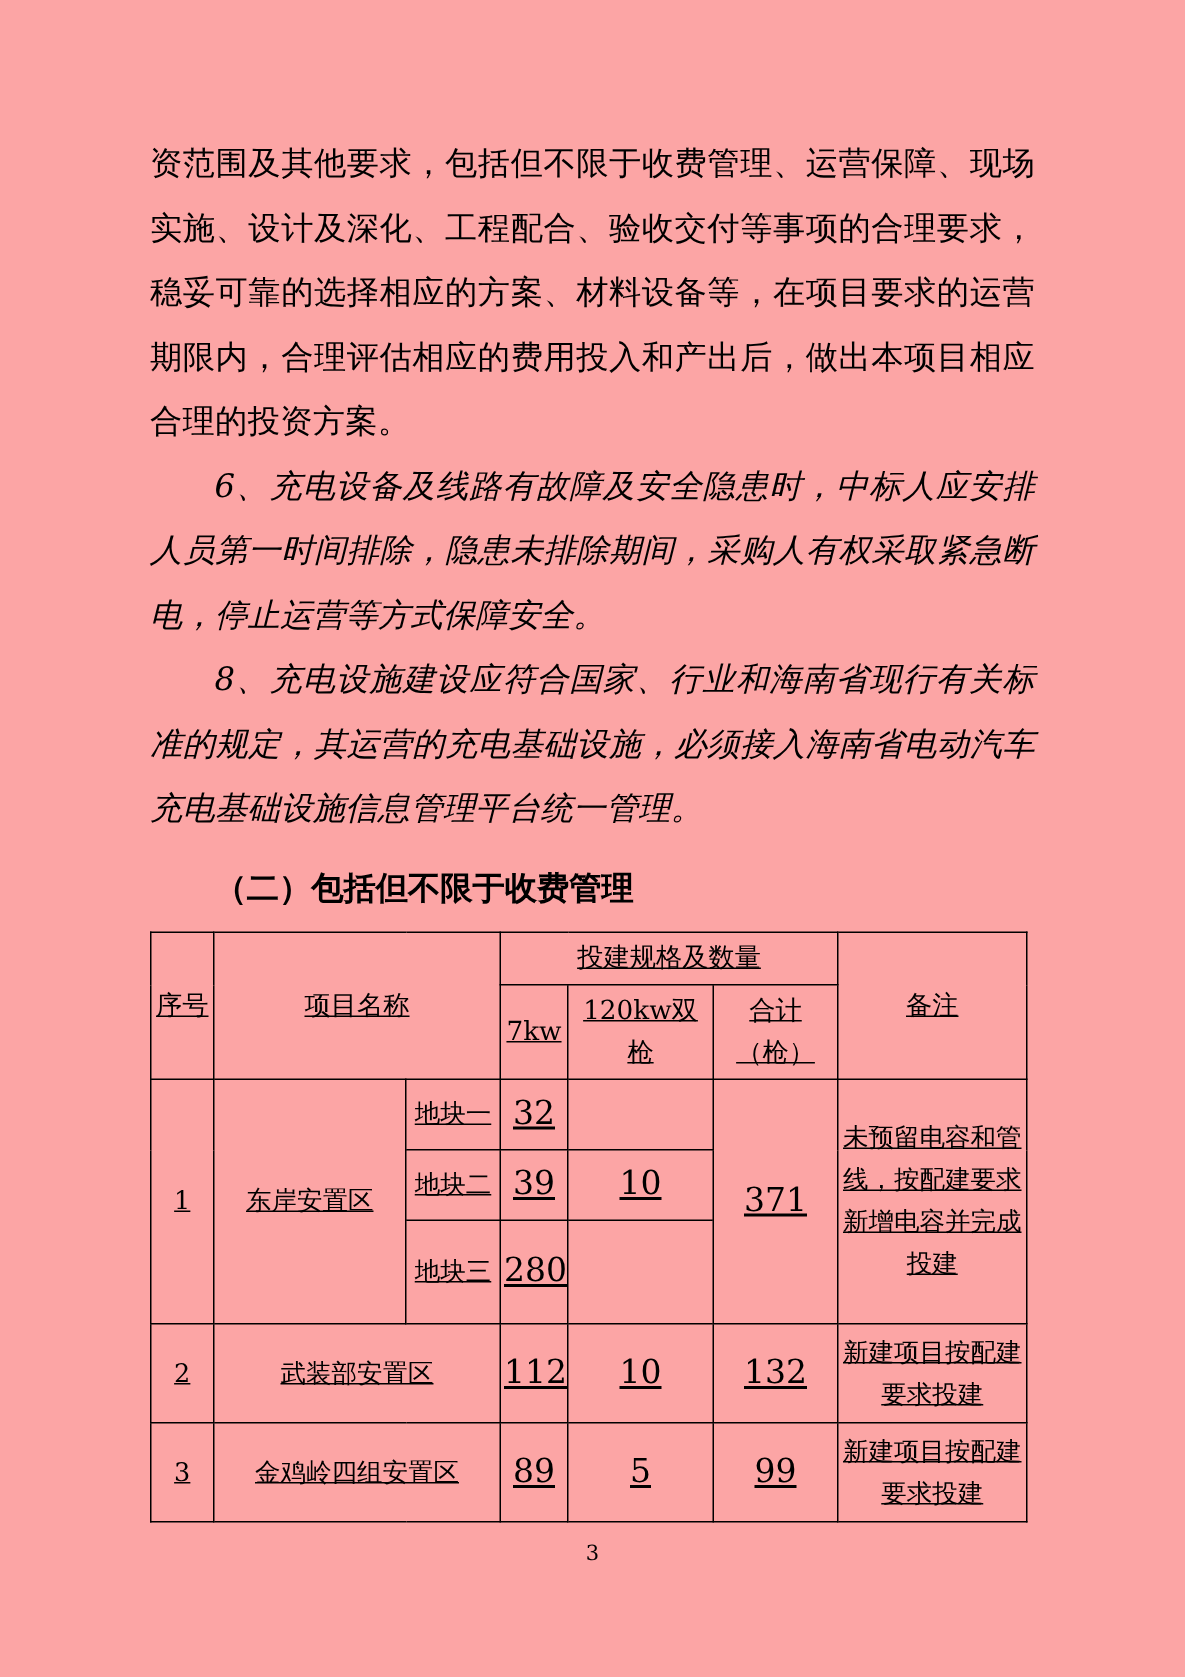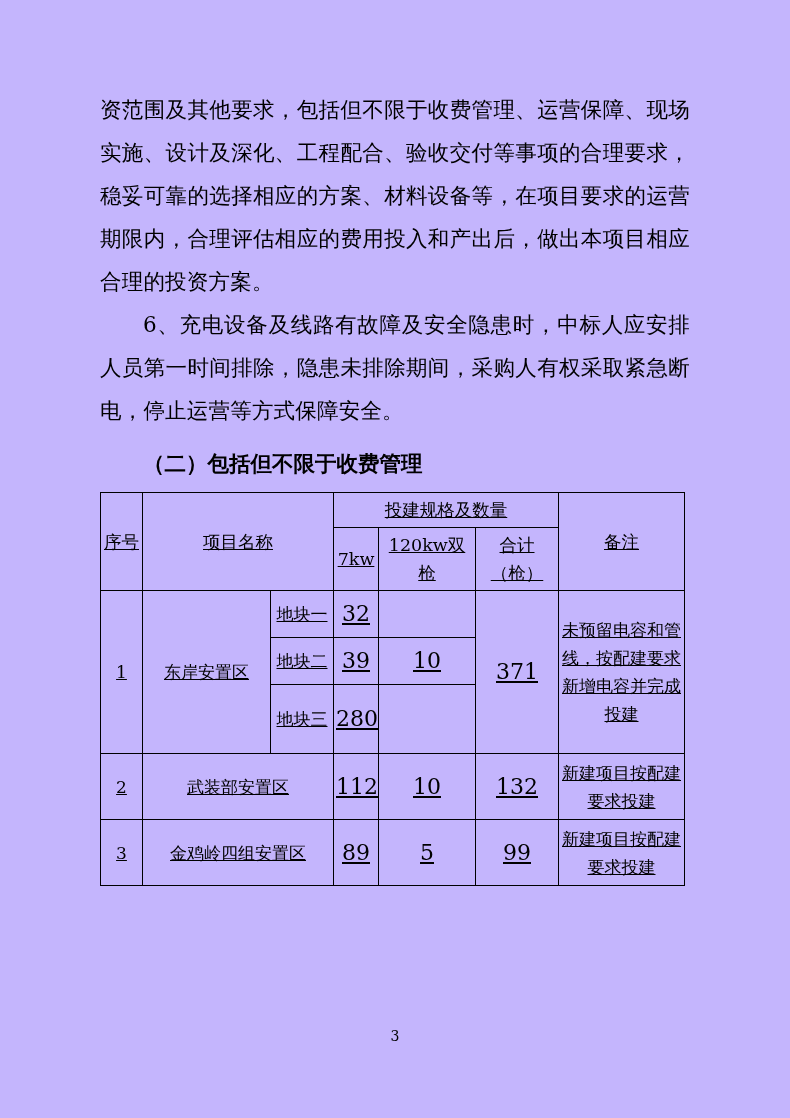--- a/index.html
+++ b/index.html
@@ -13,39 +13,40 @@
     position: relative;
     font-family: "DejaVu Serif", "Liberation Serif", serif;
     color: #000000;
     overflow: hidden;
   }
   .page {
     position: absolute;
     left: 0; top: 0;
     width: 790px;
     height: 1118px;
-    background: #c4b5fd;
+    background: #fca5a5;
   }
   .content {
     position: absolute;
     left: 100px;
     top: 88px;
     width: 590px;
   }
   p.para {
     margin: 0;
     font-size: 21.5px;
     line-height: 43px;
     text-align: justify;
     text-justify: inter-ideograph;
     letter-spacing: 0.2px;
     font-family: "DejaVu Serif", "Liberation Serif", serif;
   }
   p.indent {
     text-indent: 43px;
+    font-style: italic;
   }
   h2.section-heading {
     margin: 0;
     padding-top: 12px;
     font-size: 21.5px;
     line-height: 40px;
     font-weight: bold;
     text-indent: 43px;
     font-family: "DejaVu Serif", "Liberation Serif", serif;
   }
@@ -101,20 +102,21 @@
 
 <div class="page">
 
   <div class="content">
 
     <p class="para">资范围及其他要求，包括但不限于收费管理、运营保障、现场实施、设计及深化、工程配合、验收交付等事项的合理要求，稳妥可靠的选择相应的方案、材料设备等，在项目要求的运营期限内，合理评估相应的费用投入和产出后，做出本项目相应合理的投资方案。</p>
 
     <p class="para indent">6、充电设备及线路有故障及安全隐患时，中标人应安排人员第一时间排除，隐患未排除期间，采购人有权采取紧急断电，停止运营等方式保障安全。</p>
 
 
+    <p class="para indent">8、充电设施建设应符合国家、行业和海南省现行有关标准的规定，其运营的充电基础设施，必须接入海南省电动汽车充电基础设施信息管理平台统一管理。</p>
 
     <h2 class="section-heading">（二）包括但不限于收费管理</h2>
 
     <div class="table-wrap">
       <table class="build-table">
         <colgroup>
           <col class="c-seq">
             <col class="c-name">
             <col class="c-plot">
           <col class="c-7kw">

